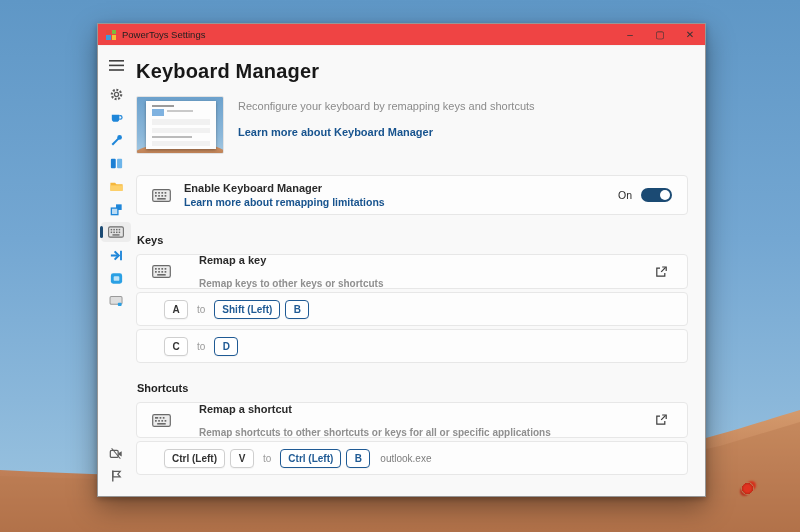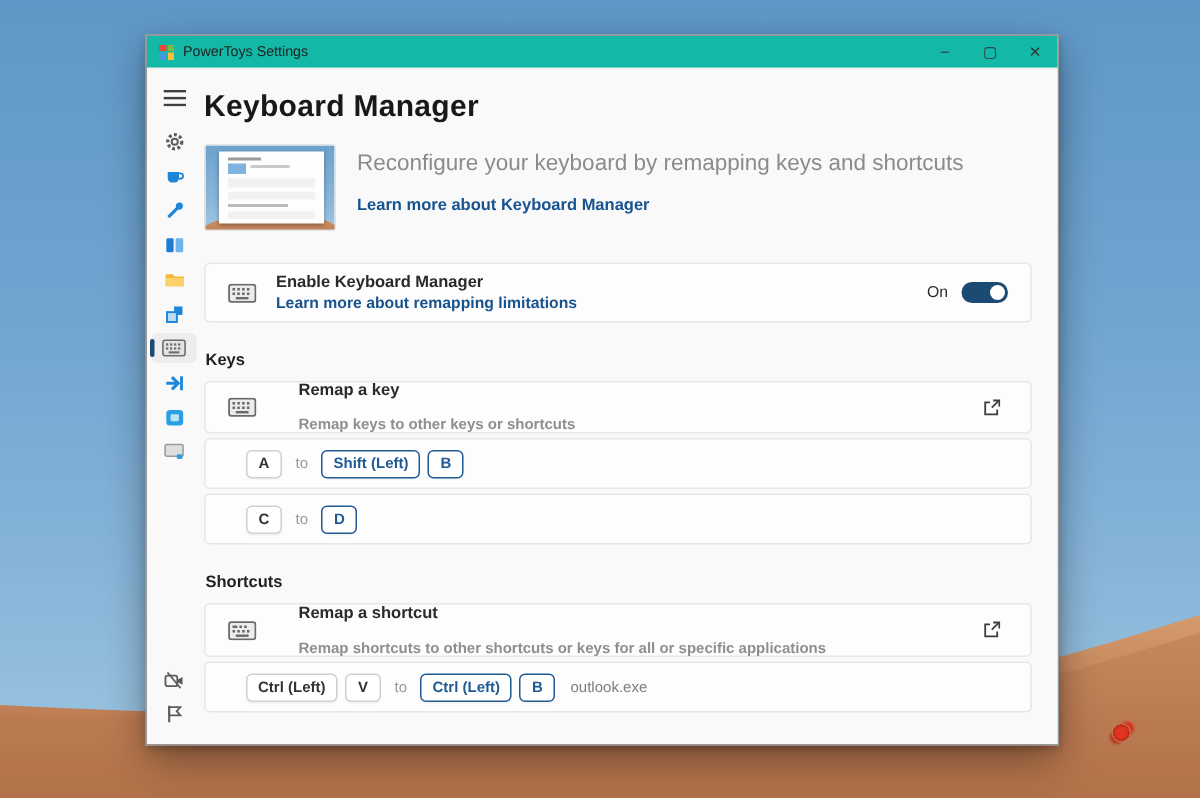--- a/index.html
+++ b/index.html
@@ -13,21 +13,21 @@
   .flower { position:absolute; left:741px; top:482px; width:13px; height:13px;
     background:radial-gradient(circle at 50% 50%, #e03320 0 35%, #c02a16 60%, transparent 62%);
     border-radius:50%; box-shadow:4px -3px 2px -2px #d5301c, -3px 3px 2px -2px #b7311f; }
 
   
   .win { position:absolute; left:97px; top:23px; width:609px; height:474px;
     background:#fbfbfb; border:1px solid rgba(70,70,70,.55);
     box-shadow:0 10px 26px rgba(0,0,0,.38), 0 2px 6px rgba(0,0,0,.25);
     display:flex; flex-direction:column; }
 
-  .titlebar { height:22px; background:#14b8a6; display:flex; align-items:center;
+  .titlebar { height:22px; background:#ef4444; display:flex; align-items:center;
     padding-left:8px; flex:0 0 auto; border-bottom:1px solid #f2f2f2;}
   .app-icon { width:10px; height:10px; display:grid; grid-template-columns:1fr 1fr;
     grid-template-rows:1fr 1fr; gap:1px; margin-right:6px; }
   .app-icon i { display:block; }
   .app-icon i:nth-child(1){background:#e8483a;} .app-icon i:nth-child(2){background:#7eba3d;}
   .app-icon i:nth-child(3){background:#3f9bdc;} .app-icon i:nth-child(4){background:#f3c037;}
   .title-text { font-size:9.5px; color:#1f1f1f; }
   .tb-btns { margin-left:auto; display:flex; height:100%; }
   .tb-btn { width:30px; height:100%; display:flex; align-items:center; justify-content:center;
     font-size:10px; color:#333; cursor:default; }
@@ -60,21 +60,21 @@
     background:#fdfdfd; box-shadow:0 1px 3px rgba(0,0,0,.35); }
   .thumb .mini-win i { position:absolute; display:block; }
   .mini-a { left:6px; top:4px; width:22px; height:2px; background:#9b9b9b; }
   .mini-b { left:6px; top:8px; width:12px; height:7px; background:#7fb2e0; }
   .mini-c { left:21px; top:9px; width:26px; height:1.5px; background:#c9c9c9; }
   .mini-d { left:6px; top:18px; width:58px; height:6px; background:#f1f1f1; }
   .mini-e { left:6px; top:27px; width:58px; height:5px; background:#f1f1f1; }
   .mini-f { left:6px; top:35px; width:40px; height:1.5px; background:#bbb; }
   .mini-g { left:6px; top:40px; width:58px; height:5px; background:#f1f1f1; }
   .hero-text { margin-left:14px; padding-top:4px; }
-  .hero-desc { font-size:15px; color:#8b8b8b; }
+  .hero-desc { font-size:11px; color:#8b8b8b; }
   .hero-link { margin-top:14px; font-size:11px; font-weight:700; color:#17538e; cursor:pointer; }
 
   .card { background:#fdfdfd; border:1px solid #e7e7e7; border-radius:4px;
     display:flex; align-items:center; padding:0 15px; }
   .card + .card { margin-top:3px; }
   .card .icon-cell { width:32px; flex:0 0 auto; display:flex; align-items:center; }
   .card-title { font-size:11px; font-weight:600; color:#2a2a2a; }
   .card-sub { font-size:10px; color:#8f8f8f; margin-top:12px;font-weight:bold; }
   .card-link { font-size:10.5px; font-weight:700; color:#17538e; margin-top:2px; cursor:pointer; }
   .card-right { margin-left:auto; display:flex; align-items:center; }

